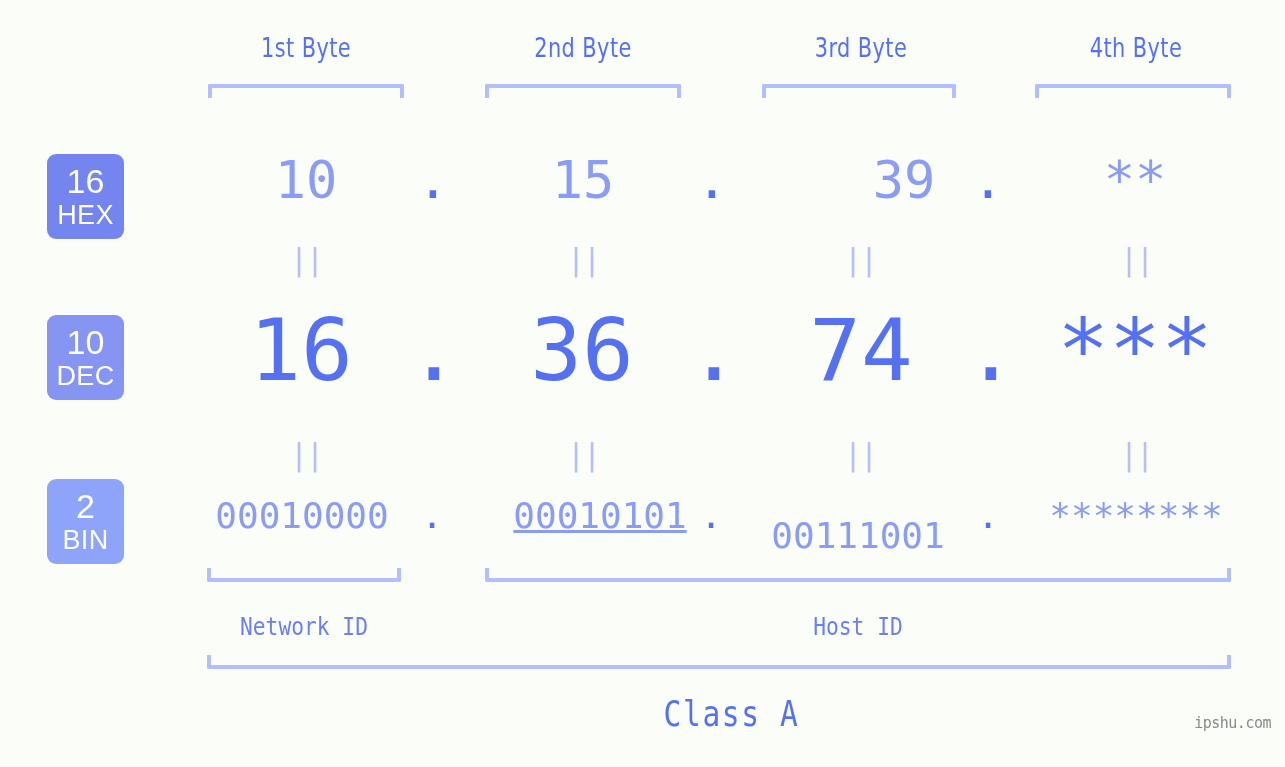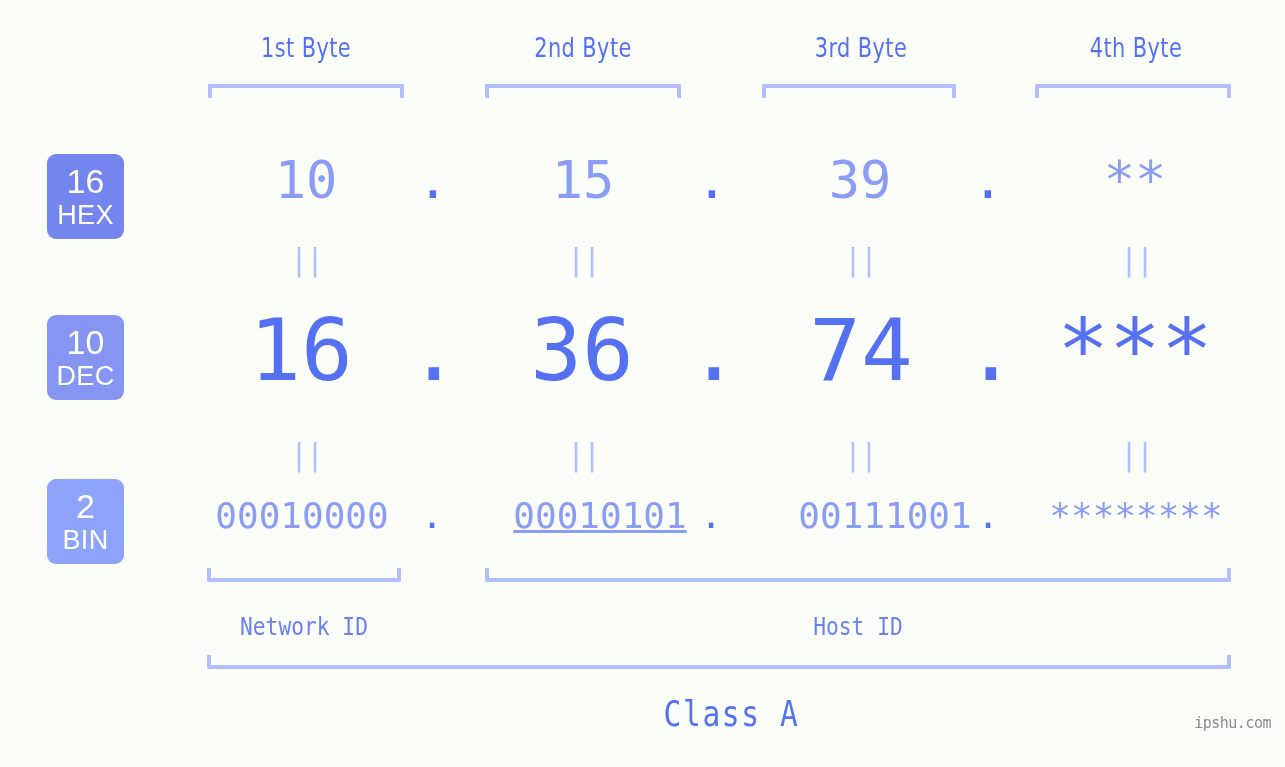--- a/index.html
+++ b/index.html
@@ -173,21 +173,21 @@
   <div class="badge" id="badge-bin">
     <span class="num">2</span>
     <span class="nm">BIN</span>
   </div>
 
   <div class="hex-row">
     <div class="cell" style="left:206px;width:200px;">10</div>
     <div class="dot" style="left:413px;width:40px;text-align:center;">.</div>
     <div class="cell" style="left:483px;width:200px;">15</div>
     <div class="dot" style="left:692px;width:40px;text-align:center;">.</div>
-    <div class="cell" style="left:760px;width:200px;">39</div>
+    <div class="cell" style="left:804px;width:200px;">39</div>
     <div class="dot" style="left:968px;width:40px;text-align:center;">.</div>
     <div class="cell" style="left:1035px;width:200px;">**</div>
   </div>
 
   <div class="eq" style="left:286px;top:245px;">||</div>
   <div class="eq" style="left:563px;top:245px;">||</div>
   <div class="eq" style="left:840px;top:245px;">||</div>
   <div class="eq" style="left:1116px;top:245px;">||</div>
 
   <div class="dec-row">
@@ -203,21 +203,21 @@
   <div class="eq" style="left:286px;top:440px;">||</div>
   <div class="eq" style="left:563px;top:440px;">||</div>
   <div class="eq" style="left:840px;top:440px;">||</div>
   <div class="eq" style="left:1116px;top:440px;">||</div>
 
   <div class="bin-row">
     <div class="cell" style="left:202px;width:200px;">00010000</div>
     <div class="dot" style="left:412px;width:40px;text-align:center;">.</div>
     <div class="cell" style="left:500px;width:200px;text-decoration:underline;">00010101</div>
     <div class="dot" style="left:691px;width:40px;text-align:center;">.</div>
-    <div class="cell" style="left:785px;width:200px;">00111001</div>
+    <div class="cell" style="left:758px;width:200px;margin-top:20px;">00111001</div>
     <div class="dot" style="left:968px;width:40px;text-align:center;">.</div>
     <div class="cell" style="left:1036px;width:200px;">********</div>
   </div>
 
   <div class="bracket-up" style="left:207px;top:568px;width:194px;"></div>
   <div class="bracket-up" style="left:485px;top:568px;width:746px;"></div>
 
   <div class="id-label" style="left:204px;top:612px;width:200px;">Network ID</div>
   <div class="id-label" style="left:758px;top:612px;width:200px;">Host ID</div>
 

